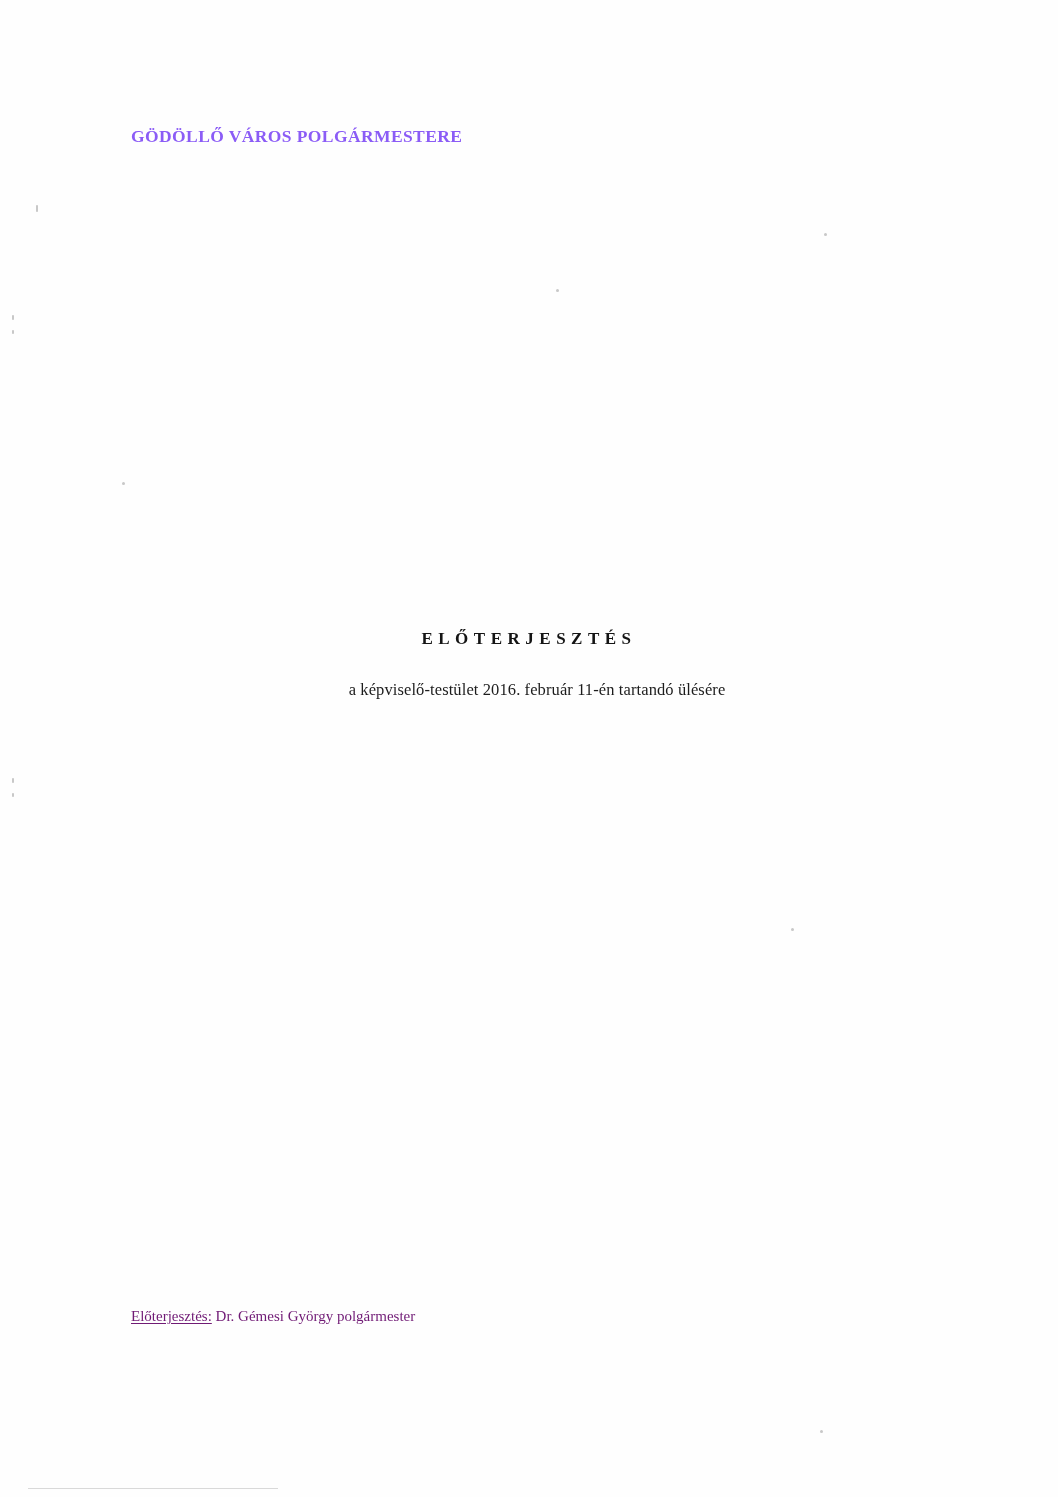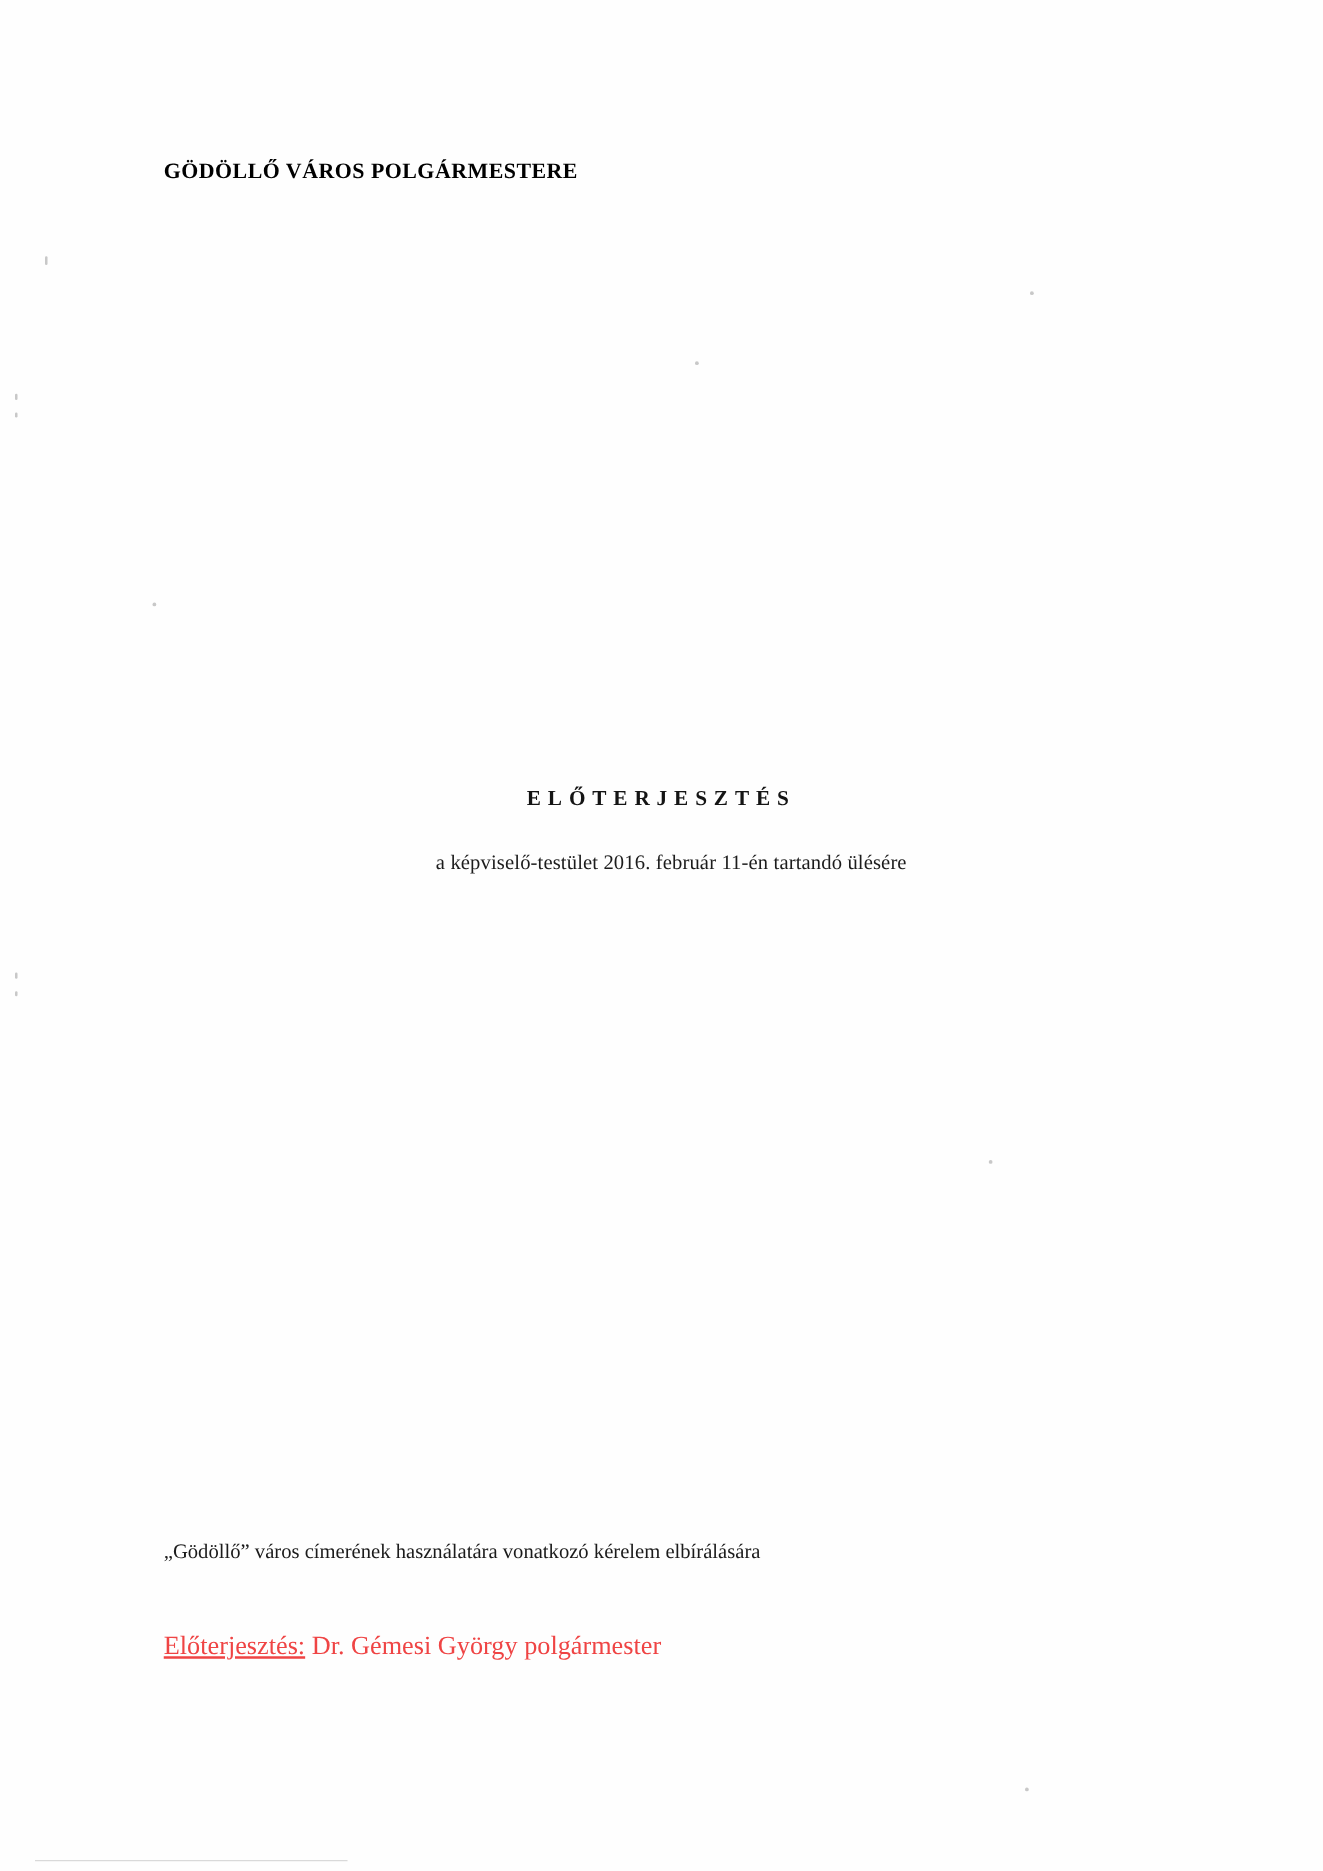--- a/index.html
+++ b/index.html
@@ -31,21 +31,21 @@
   }
 
   .header-office {
     position: absolute;
     left: 131px;
     top: 126px;
     font-family: "Liberation Serif", serif;
     font-weight: bold;
     font-size: 17.5px;
     letter-spacing: 0.4px;
-    color: #000000;
+    color: #8b5cf6;
     white-space: nowrap;
     text-align: right;
   }
 
   .doc-title {
     position: absolute;
     left: 0;
     right: 0;
     top: 629px;
     text-align: center;
@@ -92,23 +92,23 @@
   .label-underline {
     text-decoration: underline;
     text-underline-offset: 2px;
   }
 
   .presenter-block {
     position: absolute;
     left: 131px;
     top: 1303px;
     width: 810px;
-    font-size: 21px;
+    font-size: 15px;
     line-height: 26px;
-    color: #ef4444;
+    color: #701a75;
   }
 
   .bottom-edge {
     position: absolute;
     left: 28px;
     bottom: 8px;
     width: 250px;
     height: 1px;
     background: #cfcfcf;
     opacity: 0.8;
@@ -130,21 +130,20 @@
   <div class="speck" style="left:791px; top:928px;  width:3px; height:3px;"></div>
   <div class="speck" style="left:820px; top:1430px; width:3px; height:3px;"></div>
 
   <div class="header-office">GÖDÖLLŐ VÁROS POLGÁRMESTERE</div>
 
   <div class="doc-title">ELŐTERJESZTÉS</div>
 
   <div class="doc-subtitle">a képviselő-testület 2016. február 11-én tartandó ülésére</div>
 
   <div class="subject-block">
-    <div class="subject-line second">„Gödöllő” város címerének használatára vonatkozó kérelem elbírálására</div>
   </div>
 
   <div class="presenter-block">
     <span class="label-underline">Előterjesztés:</span>
     <span>Dr. Gémesi György polgármester</span>
   </div>
 
   <div class="bottom-edge"></div>
 </div>
 

